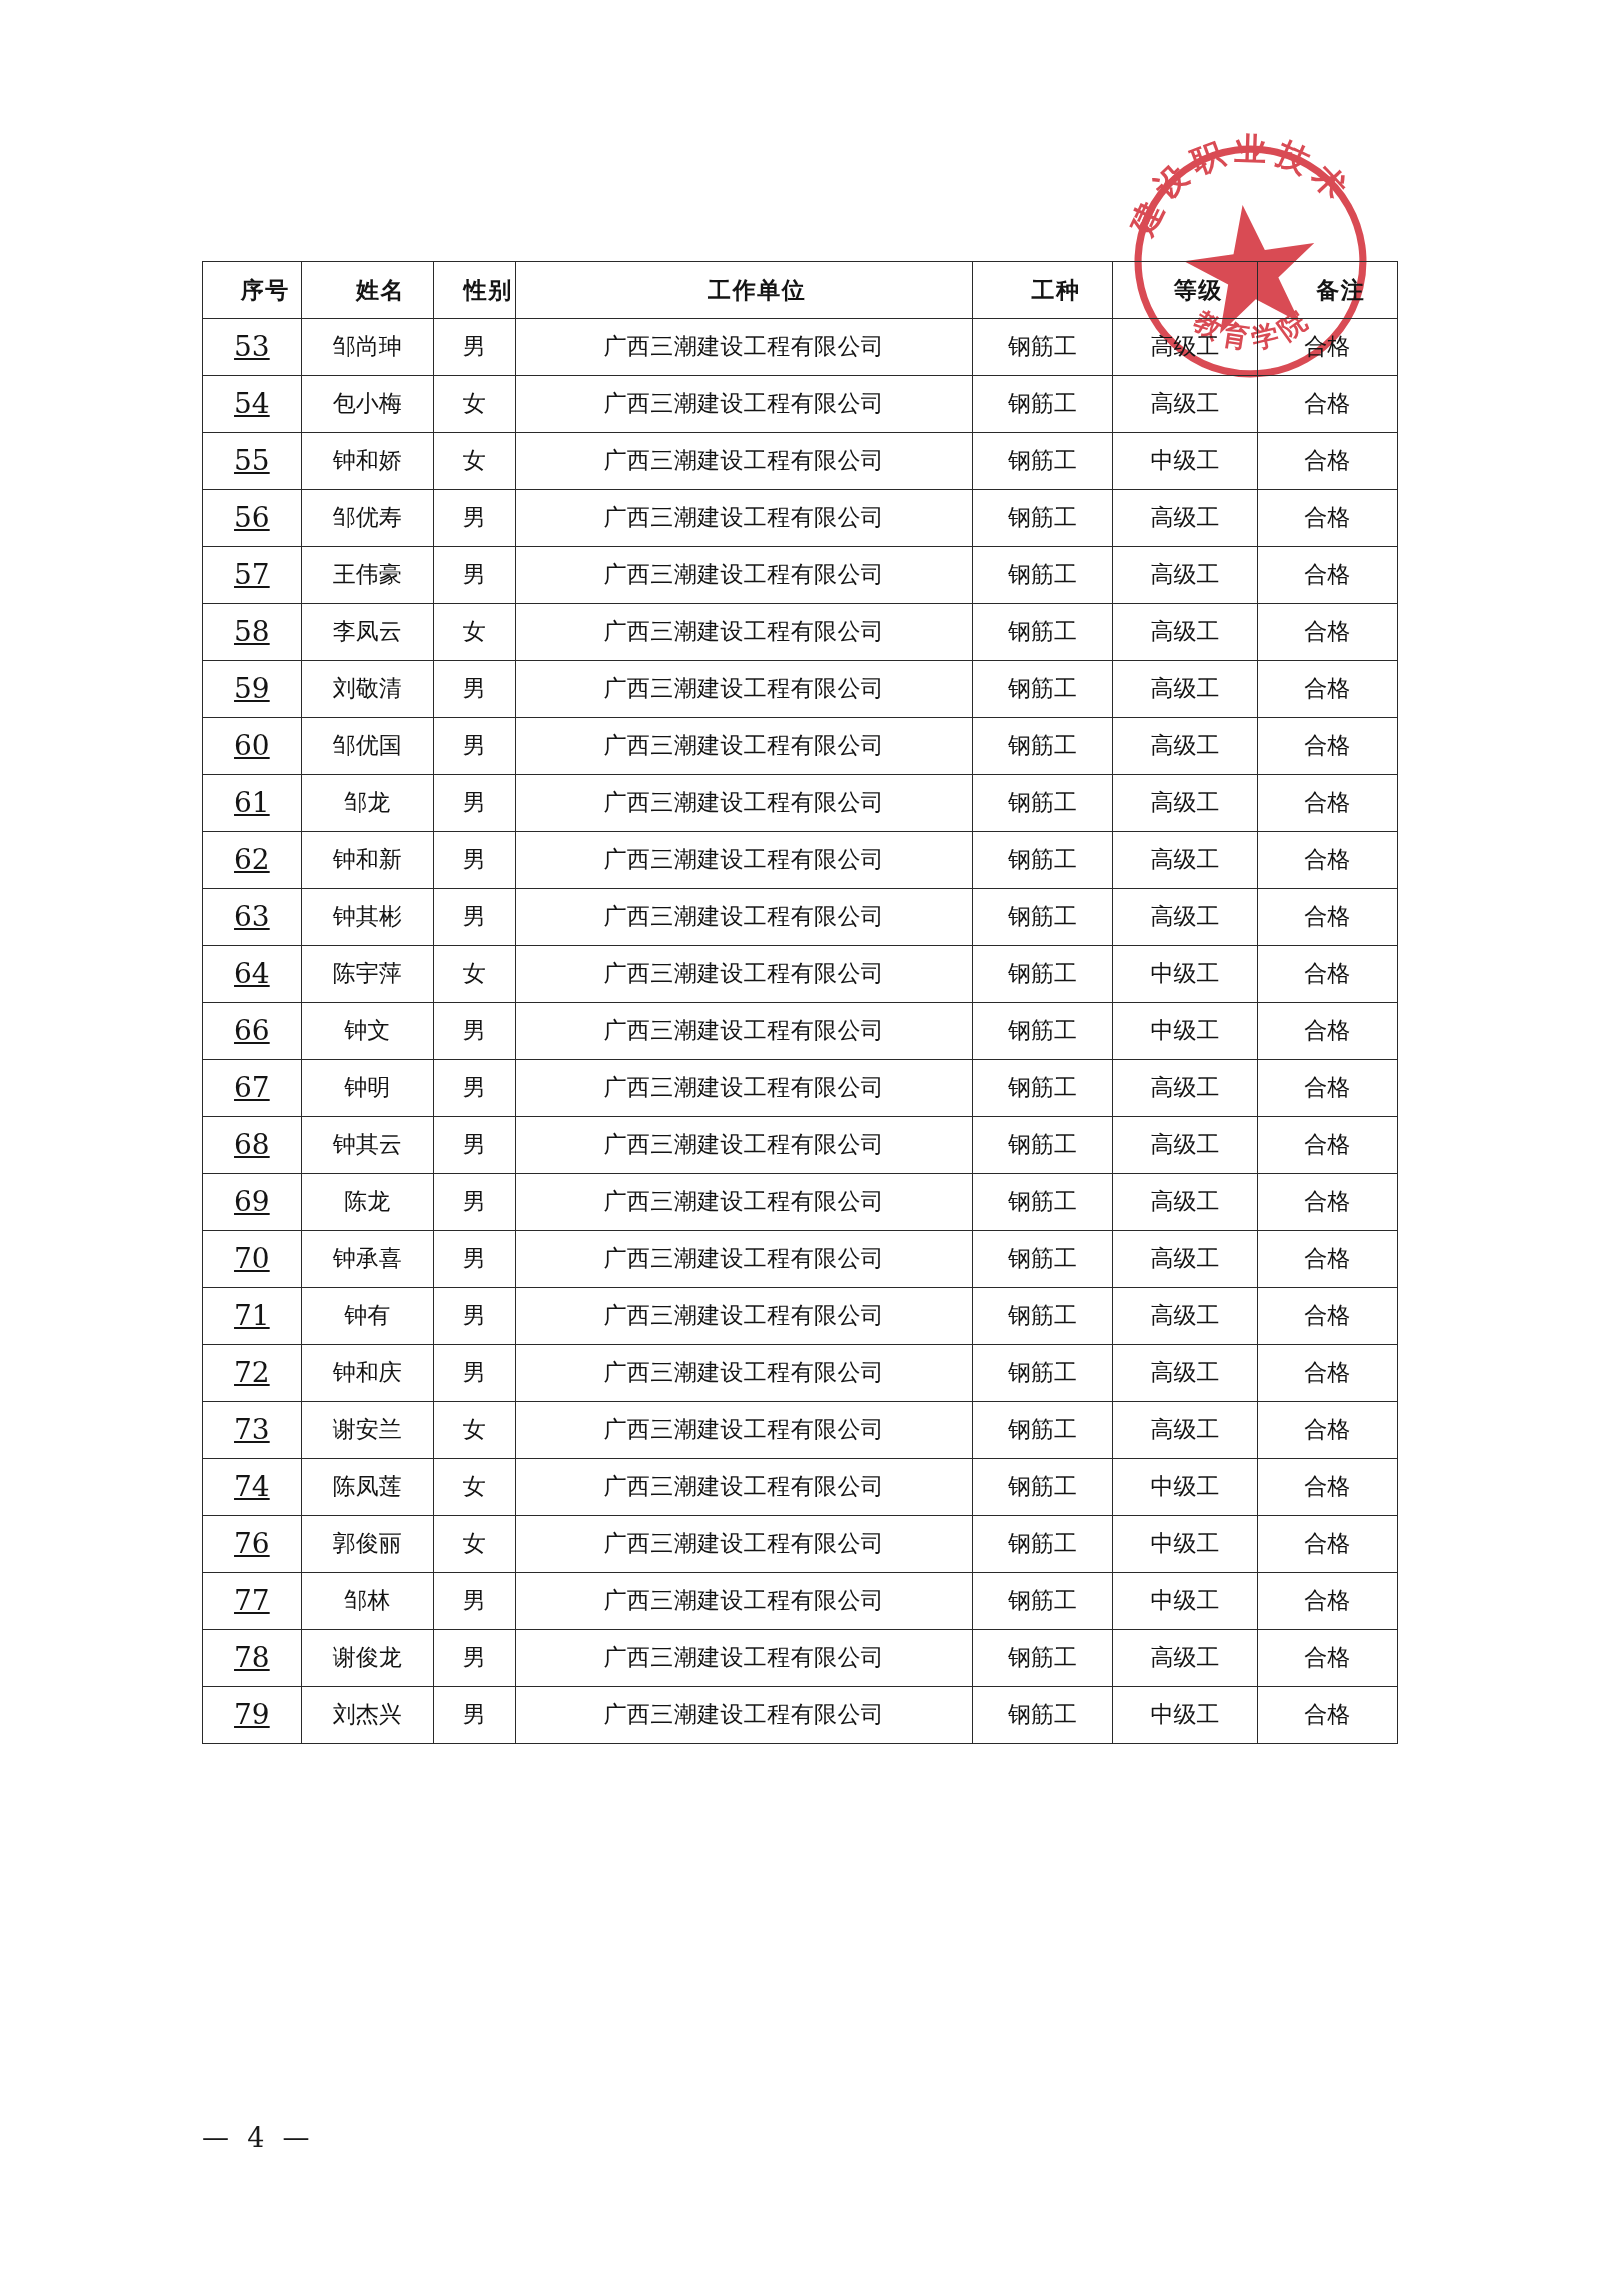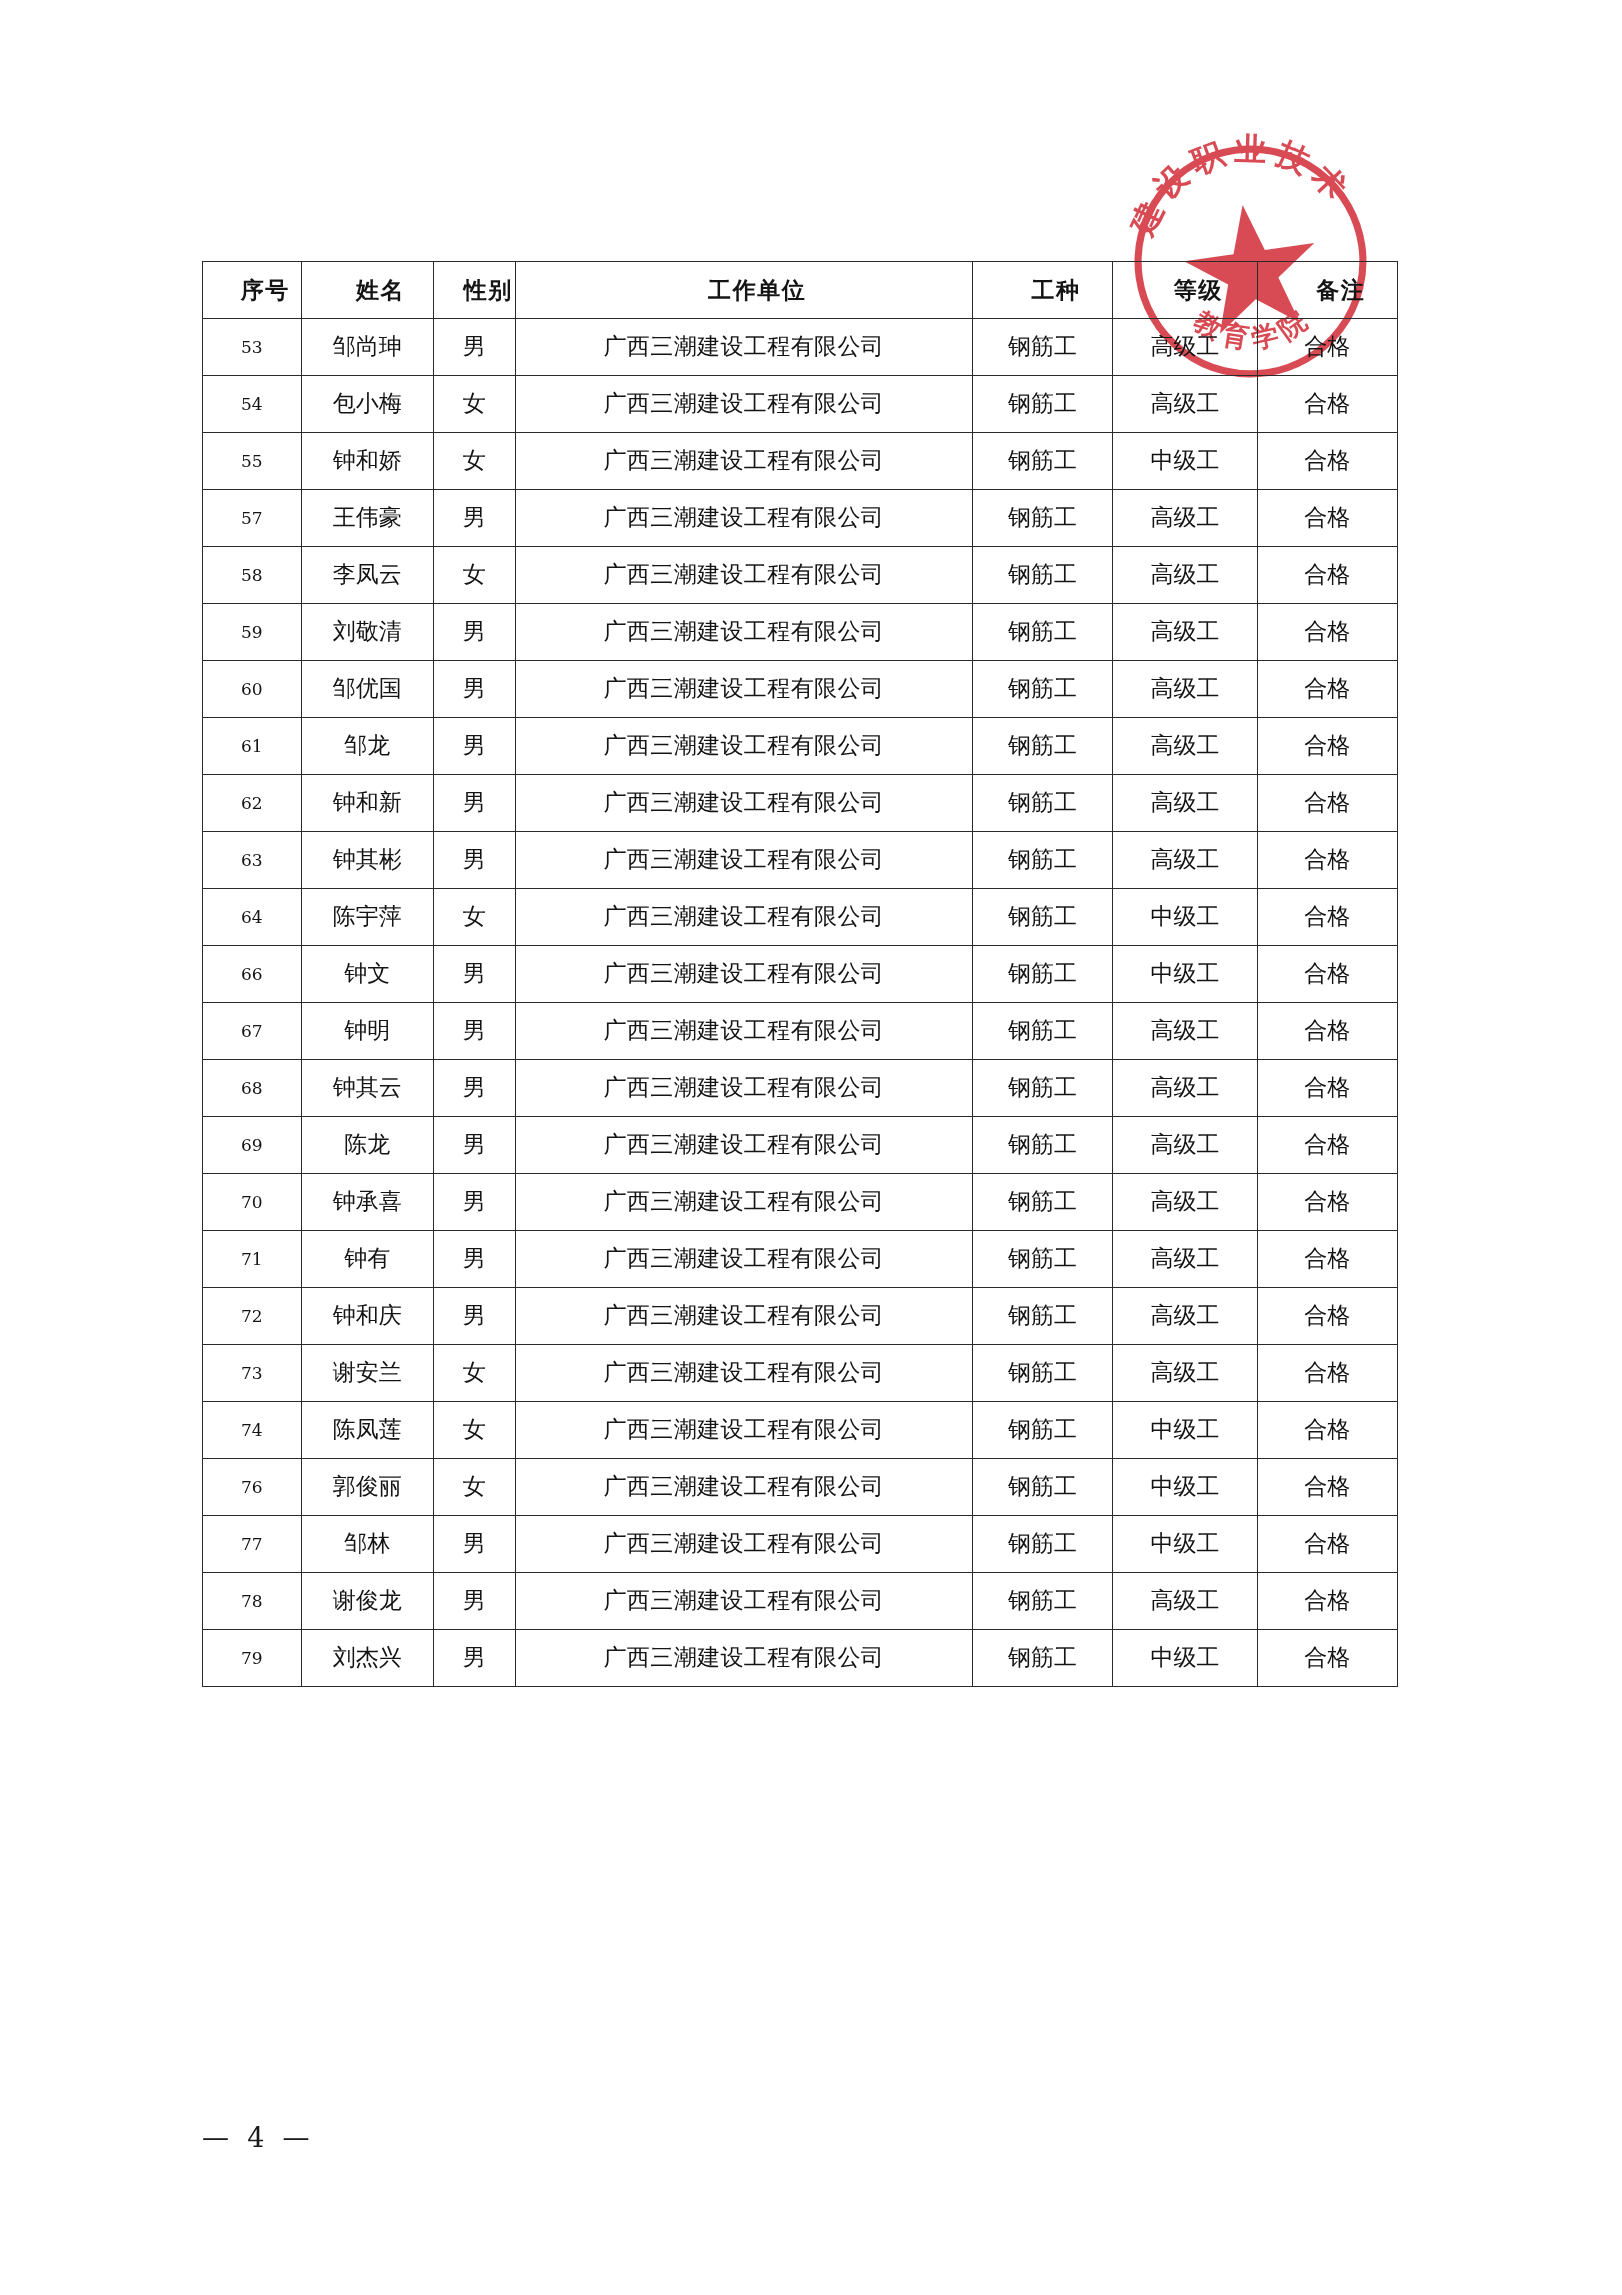--- a/index.html
+++ b/index.html
@@ -56,21 +56,22 @@
     font-family: "DejaVu Serif", "Liberation Serif", serif;
     color: #141414;
     white-space: nowrap;
   }
   table.roster thead td {
     font-weight: bold;
     letter-spacing: 1.6px;
     padding-left: 30px;
   }
   table.roster tbody td.num {
-    font-size: 17px;
+    font-size: 28px;
+    text-decoration: underline;
   }
   .col-no    { width: 95px; }
   .col-name  { width: 127px; }
   .col-sex   { width: 79px; }
   .col-unit  { width: 440px; }
   .col-job   { width: 135px; }
   .col-level { width: 139px; }
   .col-note  { width: 135px; }
 
   td.unit {
@@ -172,20 +173,29 @@
           <tr>
               <td class="num">55</td>
               <td>钟和娇</td>
               <td>女</td>
               <td class="unit">广西三潮建设工程有限公司</td>
               <td>钢筋工</td>
               <td>中级工</td>
               <td>合格</td>
             </tr>
           <tr>
+              <td class="num">56</td>
+              <td>邹优寿</td>
+              <td>男</td>
+              <td class="unit">广西三潮建设工程有限公司</td>
+              <td>钢筋工</td>
+              <td>高级工</td>
+              <td>合格</td>
+            </tr>
+          <tr>
               <td class="num">57</td>
               <td>王伟豪</td>
               <td>男</td>
               <td class="unit">广西三潮建设工程有限公司</td>
               <td>钢筋工</td>
               <td>高级工</td>
               <td>合格</td>
             </tr>
           <tr>
               <td class="num">58</td>

